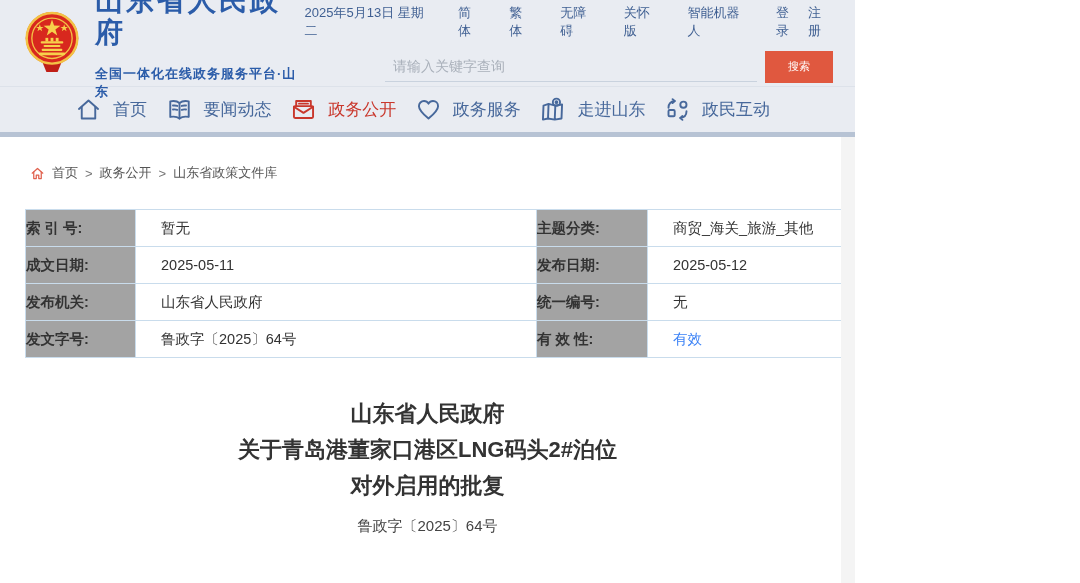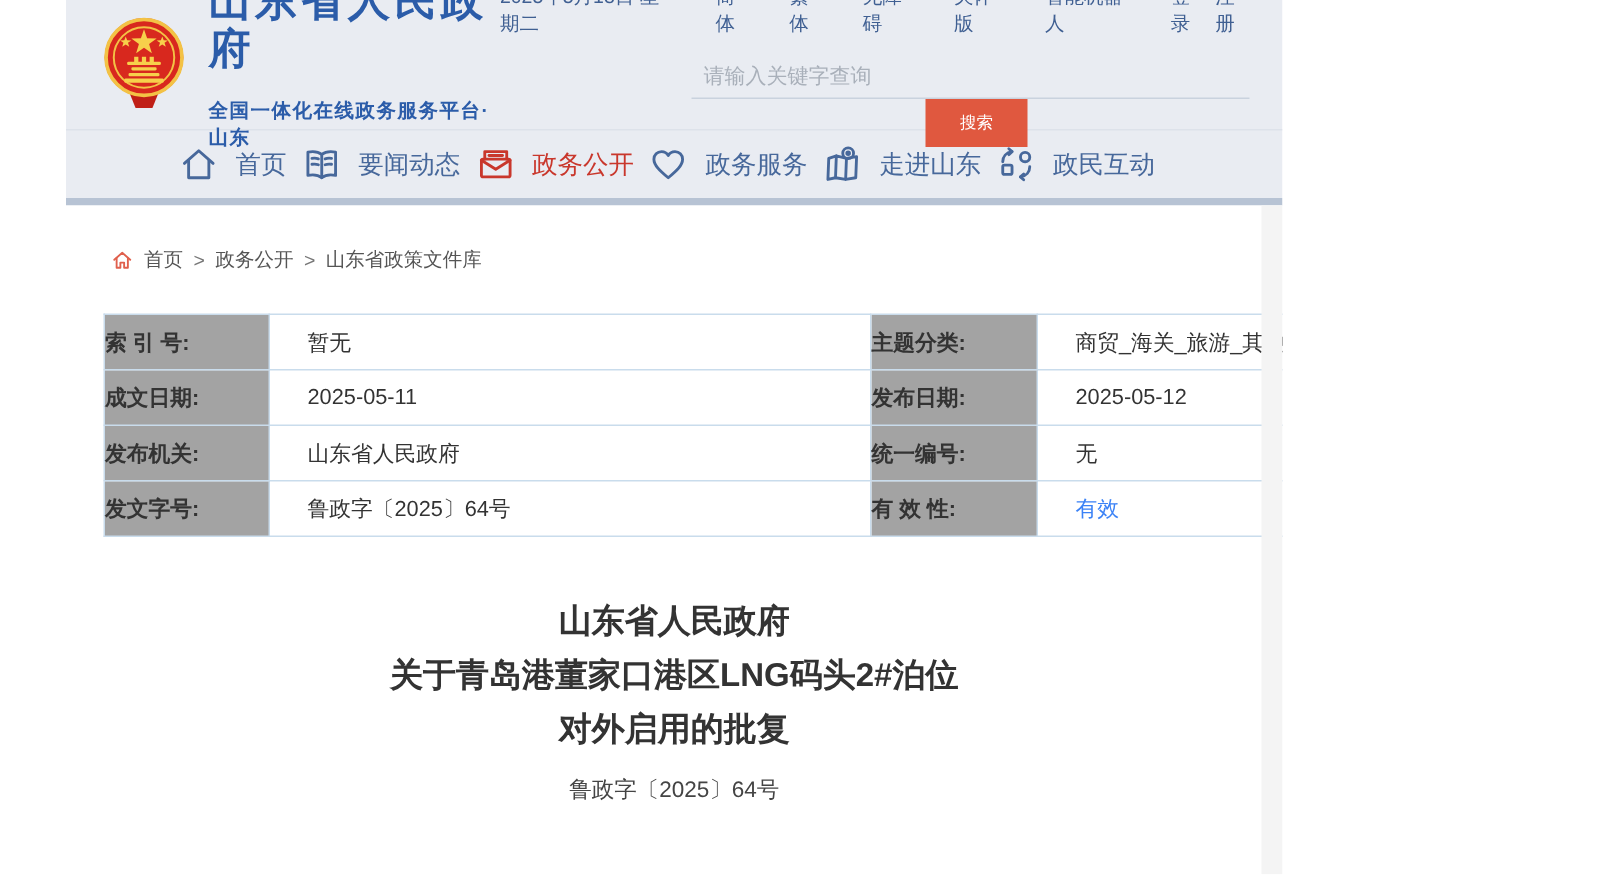--- a/index.html
+++ b/index.html
@@ -1,32 +1,32 @@
 <!DOCTYPE html>
 <html lang="zh"><head>
 <meta charset="utf-8">
 <title>Recreation</title>
 <style>
   * { margin:0; padding:0; box-sizing:border-box; }
   body { font-family:"Liberation Sans","DejaVu Sans",sans-serif; background:#ffffff; }
-  .page { width:855px; height:583px; overflow:hidden; background:#fff; position:relative;padding-left:44px; }
+  .page { width:855px; height:583px; overflow:hidden; background:#fff; position:relative; }
 
   
   .header { height:86px; background:#e9ecf2; display:flex; align-items:center; padding:0 22px; }
   .brand { display:flex; align-items:center; gap:13px; }
   .emblem { width:60px; height:66px; flex:0 0 auto; }
   .brand-text { display:flex; flex-direction:column; }
   .site-name { font-size:28px; font-weight:bold; color:#2b5ca9; letter-spacing:3px; line-height:1.15; }
   .site-sub { font-size:13px; font-weight:bold; color:#2b5ca9; letter-spacing:1px; margin-top:16px; }
 
   .header-right { margin-left:auto; display:flex; flex-direction:column; align-items:flex-end; }
   .top-links { display:flex; align-items:center; gap:26px; font-size:13px; color:#3f5f92; margin-bottom:11px; }
   .top-links .lnk { cursor:pointer; }
   .login-group { display:flex; gap:7px; }
-  .search-row { display:flex; align-items:center;flex-direction:column; }
+  .search-row { display:flex; align-items:center; }
   .search-input { width:372px; height:30px; border:none; border-bottom:1px solid #c9d2de; background:transparent; font-size:14px; color:#333; outline:none; padding:0 8px; font-family:inherit; }
   .search-input::placeholder { color:#a9b0ba; }
   .search-btn { width:68px; height:32px; background:#e0583f; border:none; color:#ffffff; font-size:11px; margin-left:8px; cursor:pointer; font-family:Liberation Sans, sans-serif; }
 
   
   .nav { height:46px; background:#e9ecf2; border-top:1px solid #dde2ea; display:flex; align-items:center; justify-content:space-between; padding:0 85px 0 75px; }
   .nav-item { display:flex; align-items:center; gap:11px; font-size:17px; color:#47689b; cursor:pointer; }
   .nav-item svg { width:27px; height:27px; }
   .nav-item.active { color:#c9372c; }
   .nav-strip { height:5px; background:#b7c3d4; }

